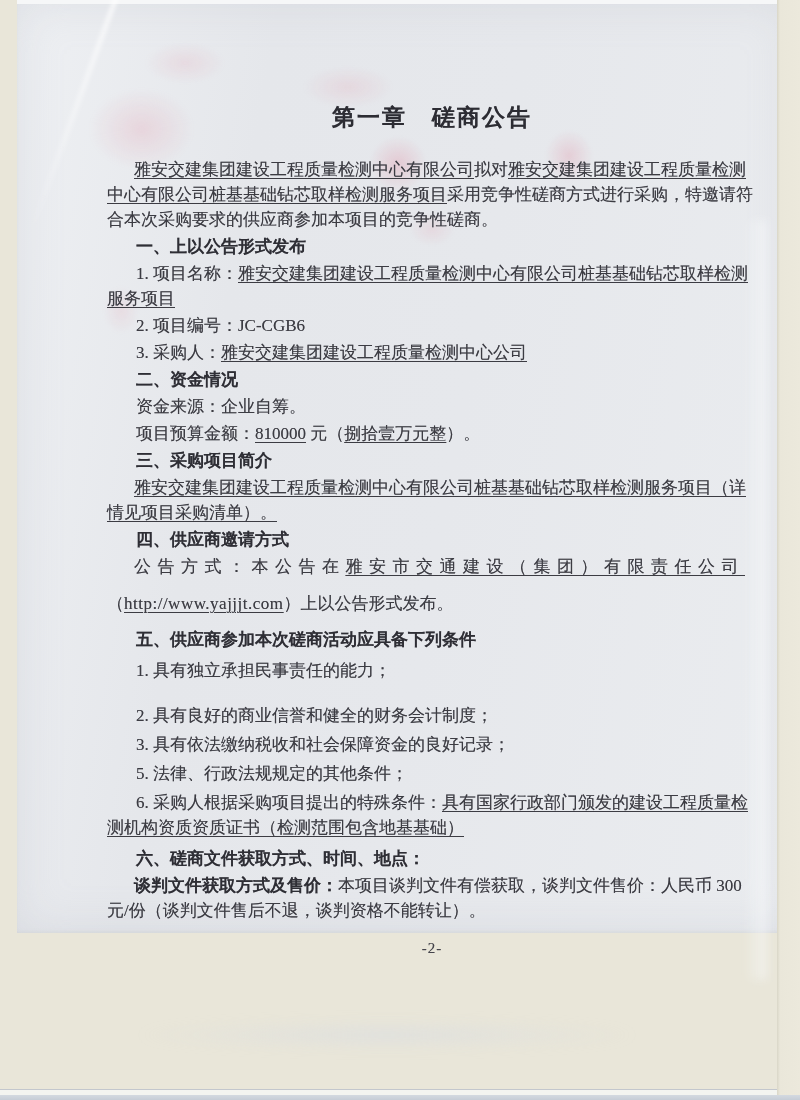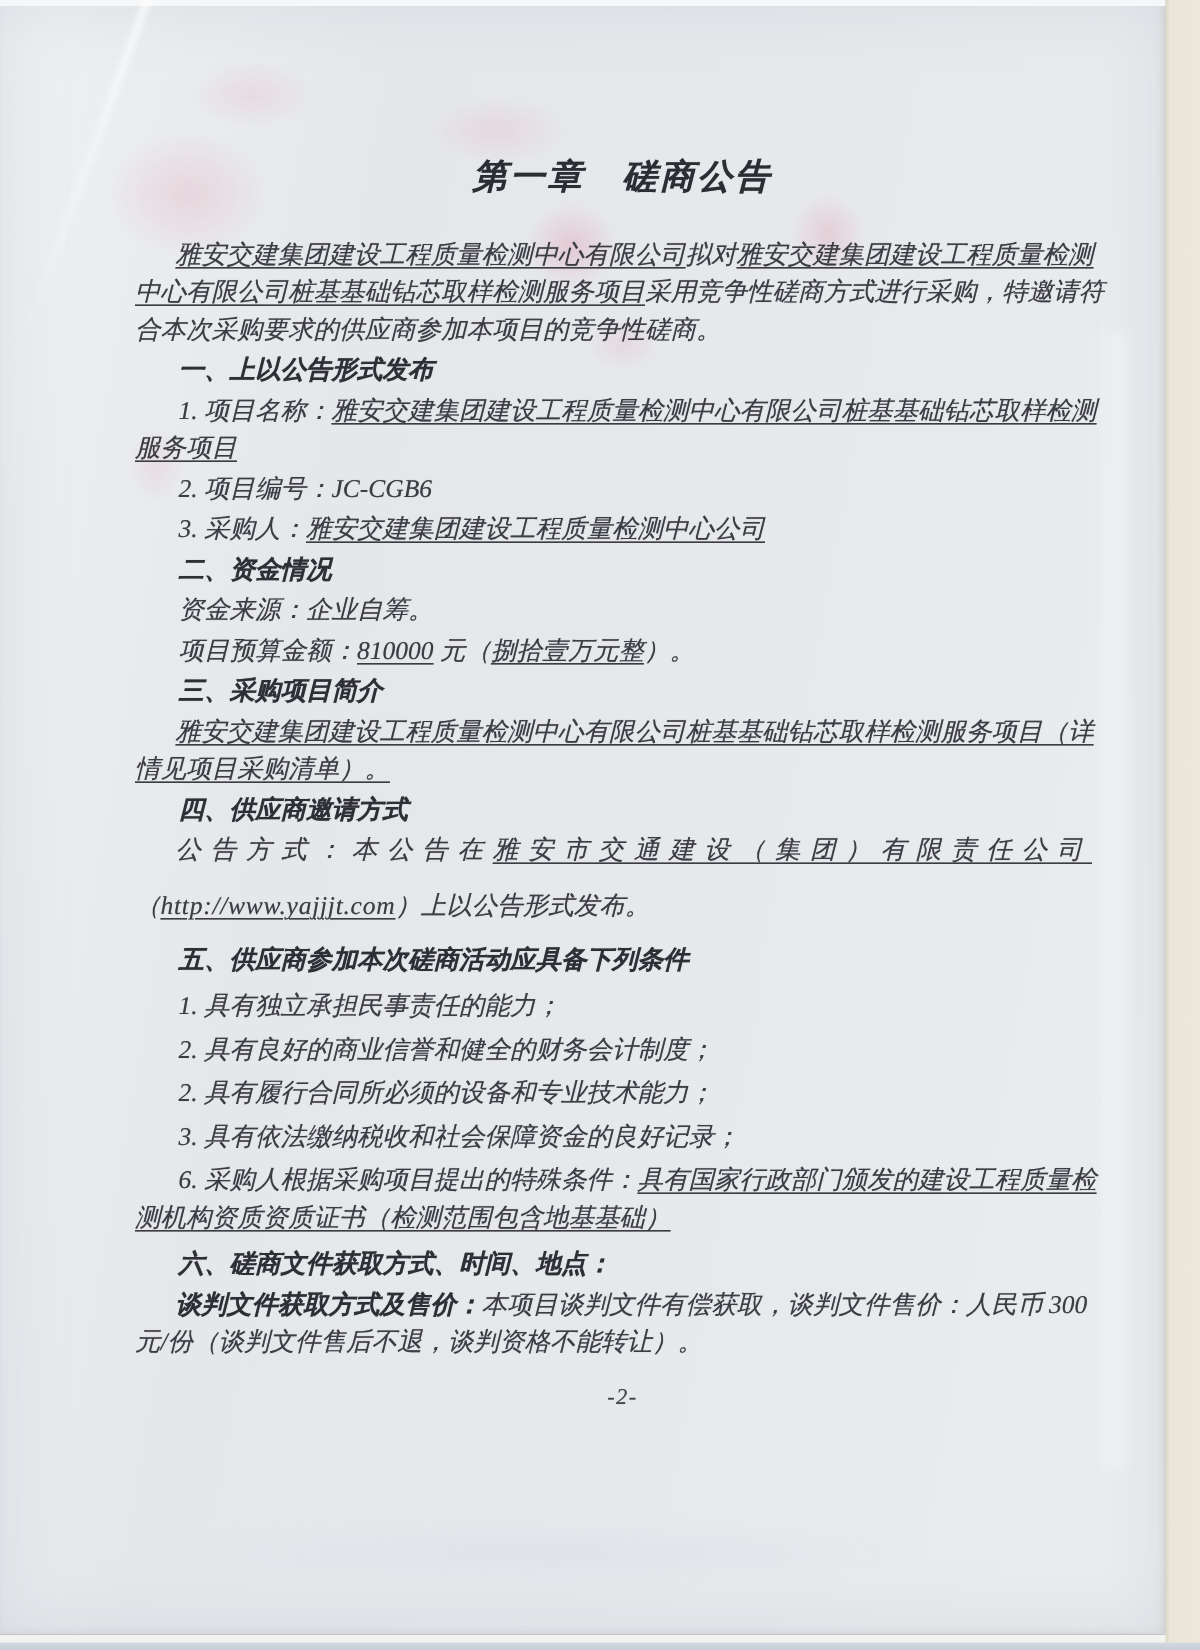--- a/index.html
+++ b/index.html
@@ -2,24 +2,23 @@
 <html><head>
 <meta charset="utf-8">
 <style>
   html,body{margin:0;padding:0;}
   body{
     width:800px;height:1100px;position:relative;overflow:hidden;
     background:#e9e6d9; 
     font-family:"Liberation Serif","DejaVu Serif",serif;
   }
   .paper{
-    position:absolute;left:0;top:0;width:777px;height:1089px;
+    position:absolute;left:17px;top:0;width:777px;height:933px;
     background:linear-gradient(100deg,#eef0f3 0%,#e5e7eb 28%,#e6e8ec 55%,#eaecef 100%);
     box-shadow:inset 0 0 45px rgba(175,180,192,.28), inset -2px 0 4px rgba(160,160,150,.25);
-    font-style:italic;
   }
   .bed-right{
     position:absolute;right:0;top:0;width:23px;height:1100px;
     background:linear-gradient(to right,#d9d6c7 0,#eae7da 3px,#ece9dc 100%);
   }
   .edge-bottom-light{
     position:absolute;left:0;top:1089px;width:777px;height:6px;background:#f3f4f0;
     border-top:1px solid #c3c7cd;
   }
   .edge-bottom-dark{
@@ -124,23 +123,23 @@
 
     <p class="h">四、供应商邀请方式</p>
 
     <p class="ti spread" style="margin-bottom:0;"><span>公告方式：本公告在</span><span class="u">雅安市交通建设（集团）有限责任公司</span></p>
 
     <p style="margin-top:12px;"><span>（</span><span class="u mono-url">http://www.yajjjt.com</span><span>）上以公告形式发布。</span></p>
 
     <p class="h gap">五、供应商参加本次磋商活动应具备下列条件</p>
 
     <p class="ti gap-sm" style="text-indent:29px;">1. 具有独立承担民事责任的能力；</p>
-    <p class="ti" style="text-indent:29px;margin-top:4px;">2. 具有良好的商业信誉和健全的财务会计制度；</p>
-    <p class="ti" style="text-indent:29px;margin-top:4px;">2. 具有履行合同所必须的设备和专业技术能力；</p>
+    <p class="ti" style="text-indent:29px;margin-top:20px;">2. 具有良好的商业信誉和健全的财务会计制度；</p>
     <p class="ti" style="text-indent:29px;margin-top:4px;">3. 具有依法缴纳税收和社会保障资金的良好记录；</p>
+    <p class="ti" style="text-indent:29px;margin-top:4px;">5. 法律、行政法规规定的其他条件；</p>
 
     <p class="ti" style="text-indent:29px;margin-top:4px;"><span>6. 采购人根据采购项目提出的特殊条件：</span><span class="u">具有国家行政部门颁发的建设工程质量检测机构资质资质证书（检测范围包含地基基础）</span></p>
 
     <p class="h gap-sm">六、磋商文件获取方式、时间、地点：</p>
 
 
     <p class="ti"><span class="b">谈判文件获取方式及售价：</span><span>本项目谈判文件有偿获取，谈判文件售价：人民币 300 元/份（谈判文件售后不退，谈判资格不能转让）。</span></p>
 
     <p class="pagenum">-2-</p>
 

